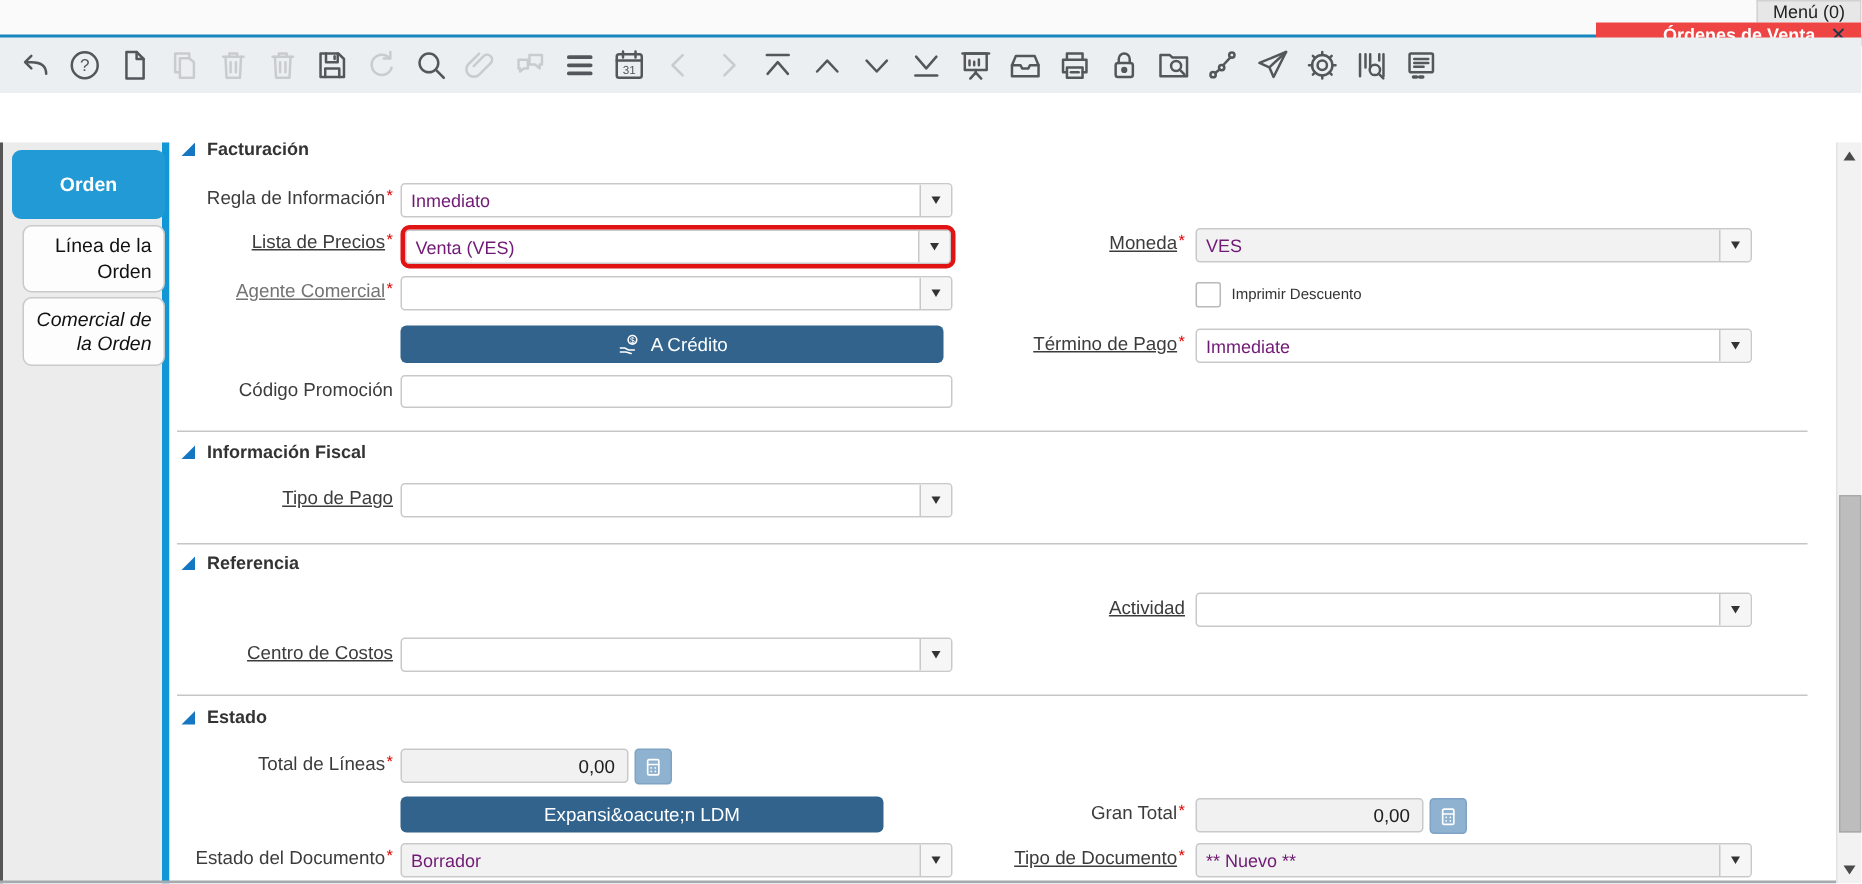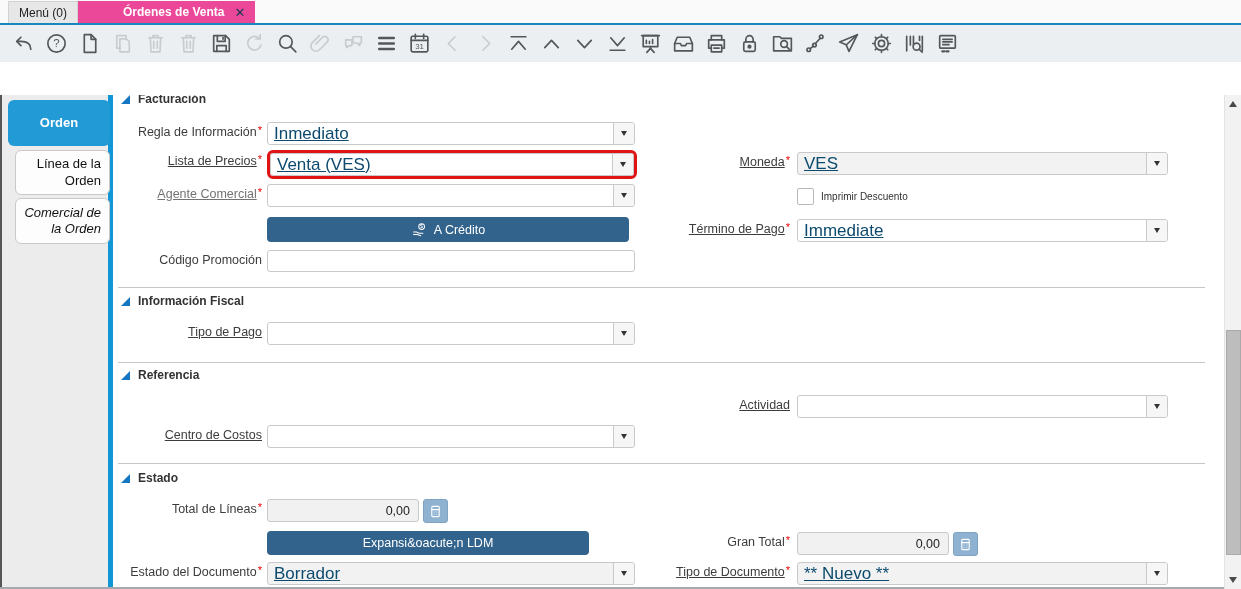--- a/index.html
+++ b/index.html
@@ -2,24 +2,24 @@
 <html><head>
 <meta charset="utf-8">
 <style>
   * { margin:0; padding:0; box-sizing:border-box; }
   html,body { width:1241px; height:589px; overflow:hidden; background:#fff;
     font-family:"Liberation Sans","DejaVu Sans",sans-serif; }
   body { position:relative; }
 
   
   .topbar { position:absolute; top:0; left:0; right:0; height:26px;
-    background:#fafafa; border-bottom:3px solid #1886bf; display:flex; align-items:flex-end; }
+    background:#fafafa; border-bottom:3px solid #1886bf; display:flex; align-items:flex-end;flex-direction:column; }
   .tab { height:22px; display:flex; align-items:center; padding:0 10px; font-size:12px; cursor:default; }
   .tab-menu { margin-left:8px; background:#e7e7e7; color:#222; border:1px solid #d2d2d2; border-bottom:none; }
-  .tab-active { background:#ec4899; color:#fff; font-weight:bold;padding-left:45px; }
+  .tab-active { background:#ef4444; color:#fff; font-weight:bold;padding-left:45px; }
   .tab-active .close { margin-left:10px; color:#16384f; font-weight:normal; font-size:13px; }
 
   
   .toolbar { position:absolute; top:25px; left:0; right:0; height:37px; background:#eceff1;
     display:flex; align-items:center; padding-left:10px; gap:7px; }
   .tbtn { width:26px; height:26px; display:flex; align-items:center; justify-content:center;
     color:#53575b; flex:0 0 auto; }
   .tbtn.disabled { color:#c9ccce; }
 
   
@@ -46,21 +46,21 @@
   .lblrow { position:absolute; font-size:12.5px; color:#3c3c3c; text-align:right; white-space:nowrap; }
   .lbl-left { left:5px; width:144px; }
   .lbl-right { left:482px; width:195px; }
   .zoomlink { text-decoration:underline; }
   .missing { color:#737373; }
   .req { color:#e00000; font-size:11px; position:relative; top:-2px; margin-left:1px; }
 
   .combo { position:absolute; height:23px; display:flex; border:1px solid #c9c9c9;
     border-radius:3px; background:#fff; overflow:hidden; }
   .combo input { flex:1; min-width:0; border:none; outline:none; padding:0 6px;
-    font-size:17px; font-family:inherit; background:transparent; color:#0c4a6e;text-decoration:underline; }
+    font-size:12px; font-family:inherit; background:transparent; color:#701a75; }
   .combo .cbtn { width:21px; border-left:1px solid #c9c9c9; background:#f6f6f6;
     display:flex; align-items:center; justify-content:center; flex:0 0 auto; }
   .combo .arr { width:0; height:0; border-left:3.5px solid transparent;
     border-right:3.5px solid transparent; border-top:5px solid #333; }
   .combo.readonly { background:#f2f2f2; }
   .combo.focus-red { outline:3px solid #e01414; }
 
   .textinput { position:absolute; height:22px; border:1px solid #c9c9c9; border-radius:3px;
     font-size:12.5px; padding:0 6px; font-family:inherit; color:#222; background:#fff; }
   .amount { position:absolute; height:23px; border:1px solid #c9c9c9; background:#f1f1f1;

